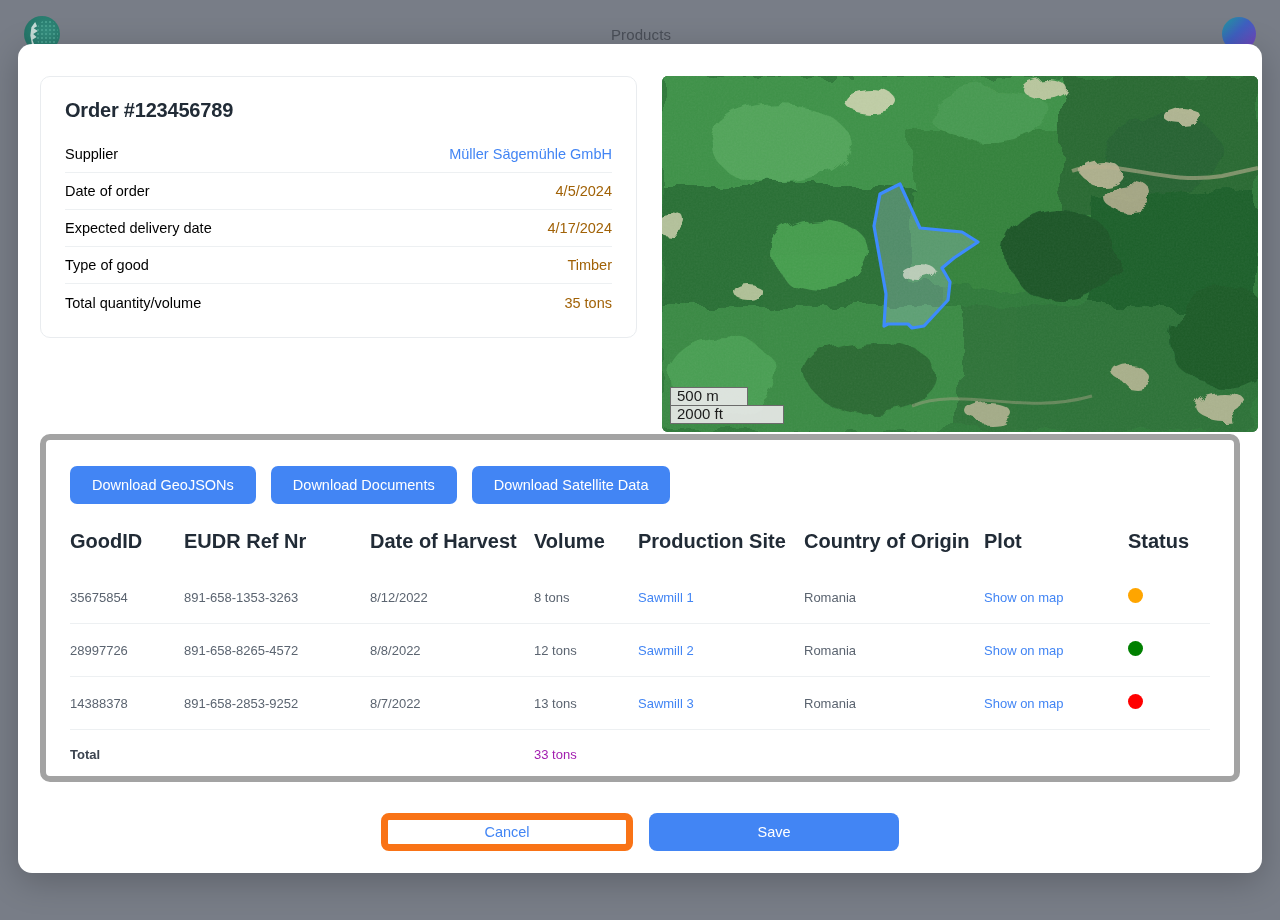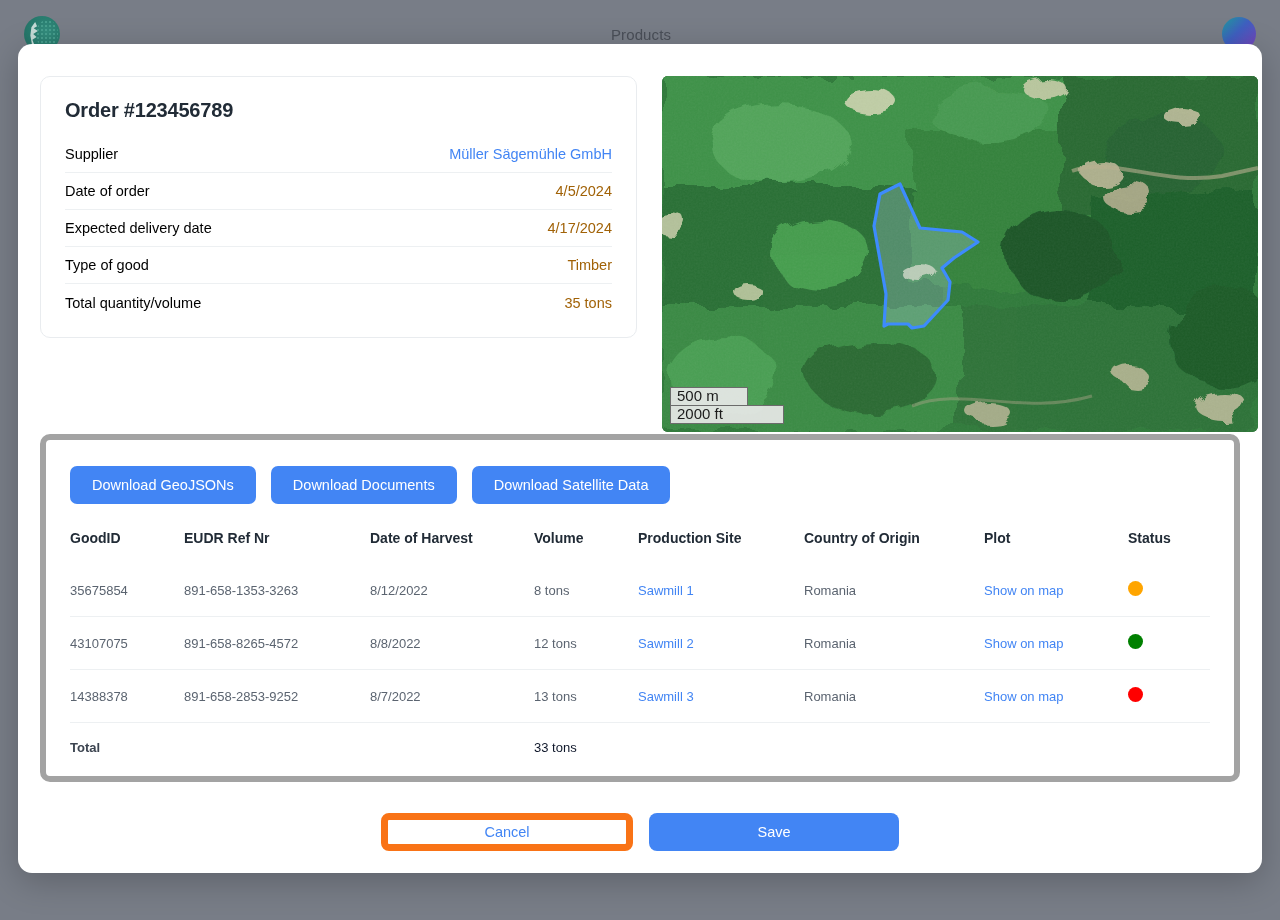--- a/index.html
+++ b/index.html
@@ -123,35 +123,35 @@
     background: #4285f4; color: #fff;
     border: none; border-radius: 7px;
     font-size: 14.5px; font-family: "Liberation Sans", sans-serif;
     padding: 11px 22px; cursor: pointer;
     white-space: nowrap;
   }
 
   table.goods { width: 100%; border-collapse: collapse; }
   table.goods th {
     text-align: left;
-    font-size: 14px; font-weight: bold; color: #212b36;
+    font-size: 20px; font-weight: bold; color: #212b36;
     padding: 6px 0 18px 0;
   }
   table.goods td {
     font-size: 13px; color: #5b6470;
     padding: 17px 0;
     border-top: 1px solid #edf0f2;
   }
   table.goods tr.first-row td { border-top: none; }
   table.goods td.link a { color: #4285f4; text-decoration: none; cursor: pointer; }
   table.goods tr.total-row td {
     font-weight: bold; color: #3c4450;
     padding: 17px 0 44px 0;
   }
-  table.goods tr.total-row td.qty { font-weight: normal; color: #0f172a; }
+  table.goods tr.total-row td.qty { font-weight: normal; color: #a21caf; }
   .dot { display: inline-block; width: 15px; height: 15px; border-radius: 50%; }
 
   .col-goodid   { width: 114px; }
   .col-eudr     { width: 186px; }
   .col-harvest  { width: 164px; margin-top: 6px; }
   .col-volume   { width: 104px; }
   .col-site     { width: 166px; }
   .col-country  { width: 180px; }
   .col-plot     { width: 144px; }
   .col-status   { width: auto; }
@@ -308,21 +308,21 @@
           <td>35675854</td>
           <td>891-658-1353-3263</td>
           <td>8/12/2022</td>
           <td>8 tons</td>
           <td class="link"><a>Sawmill 1</a></td>
           <td>Romania</td>
           <td class="link"><a>Show on map</a></td>
           <td><span class="dot" style="background: rgb(255, 165, 0);"></span></td>
         </tr>
         <tr>
-          <td>43107075</td>
+          <td>28997726</td>
           <td>891-658-8265-4572</td>
           <td>8/8/2022</td>
           <td>12 tons</td>
           <td class="link"><a>Sawmill 2</a></td>
           <td>Romania</td>
           <td class="link"><a>Show on map</a></td>
           <td><span class="dot" style="background: rgb(0, 128, 0);"></span></td>
         </tr>
         <tr>
           <td>14388378</td>

